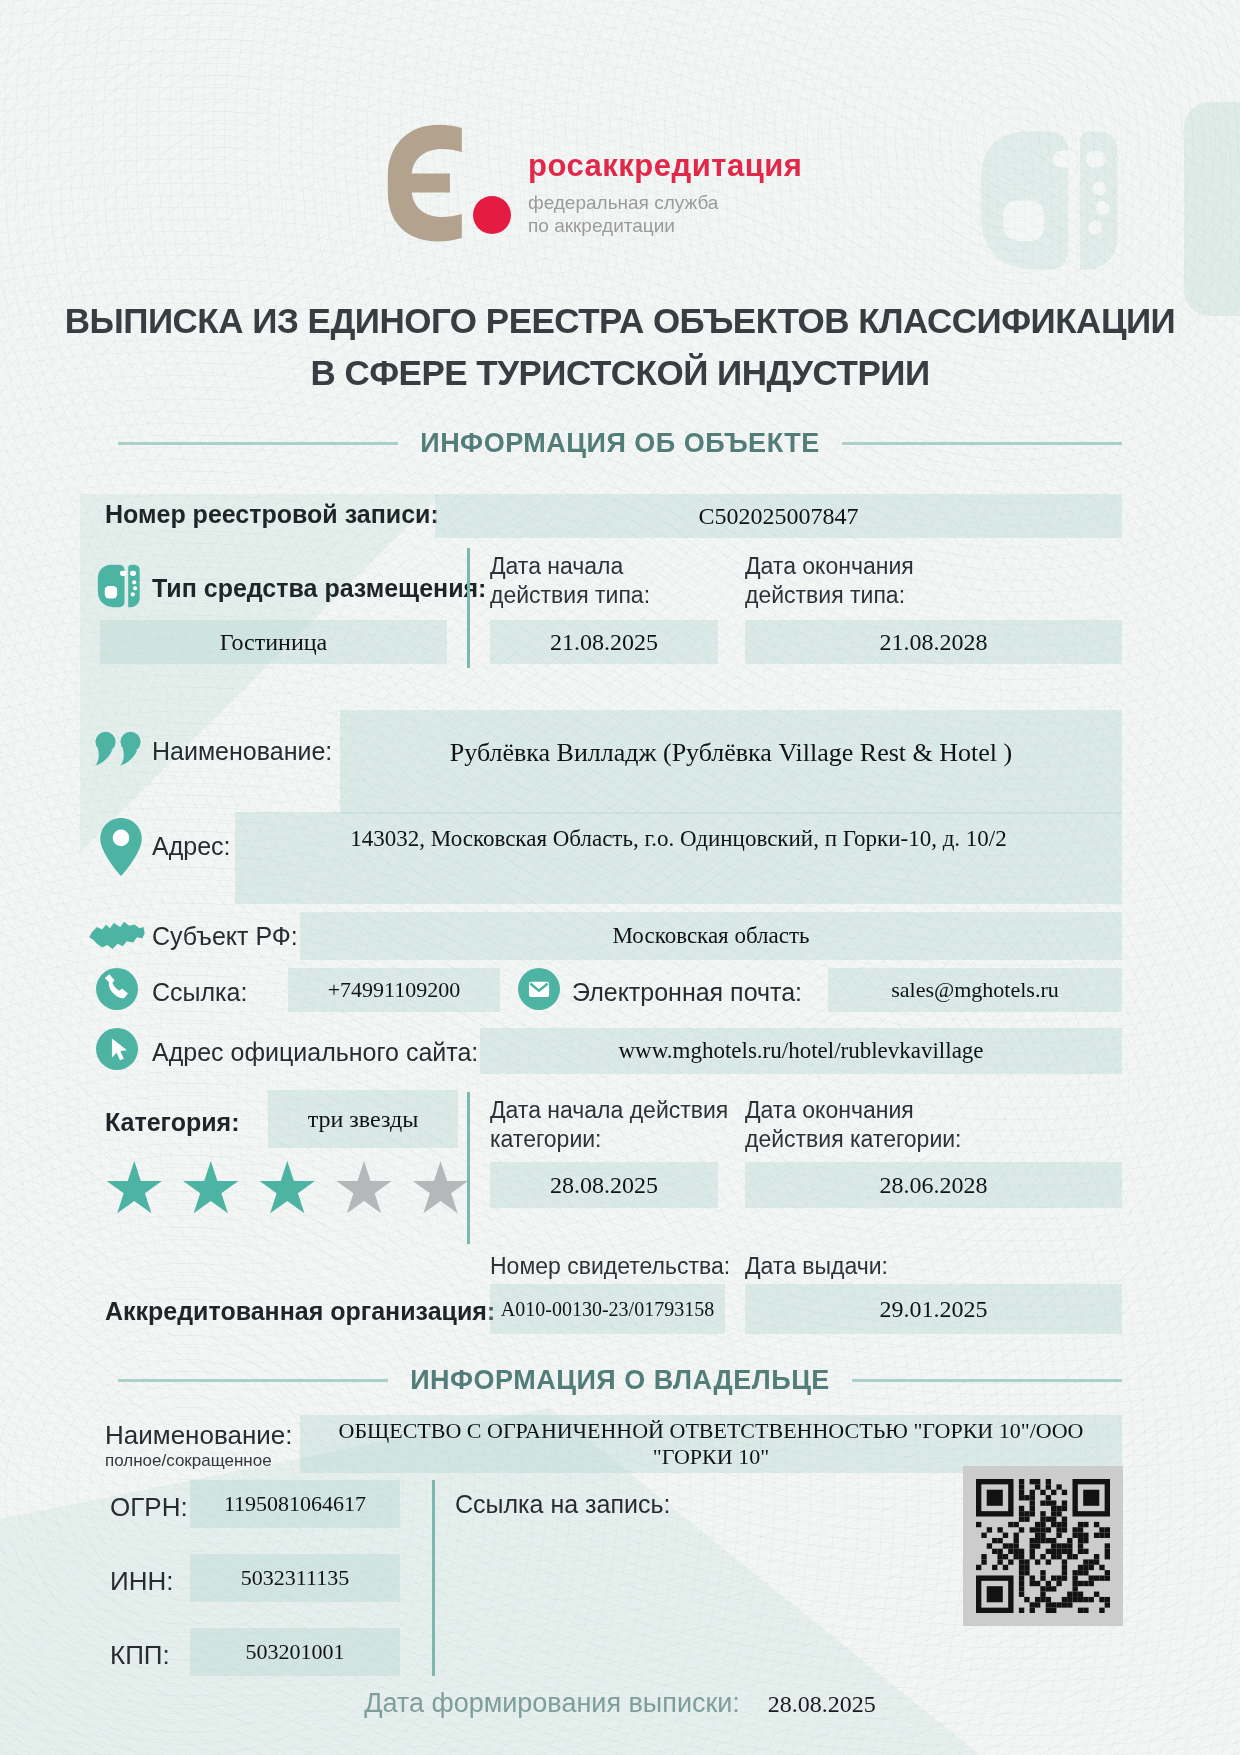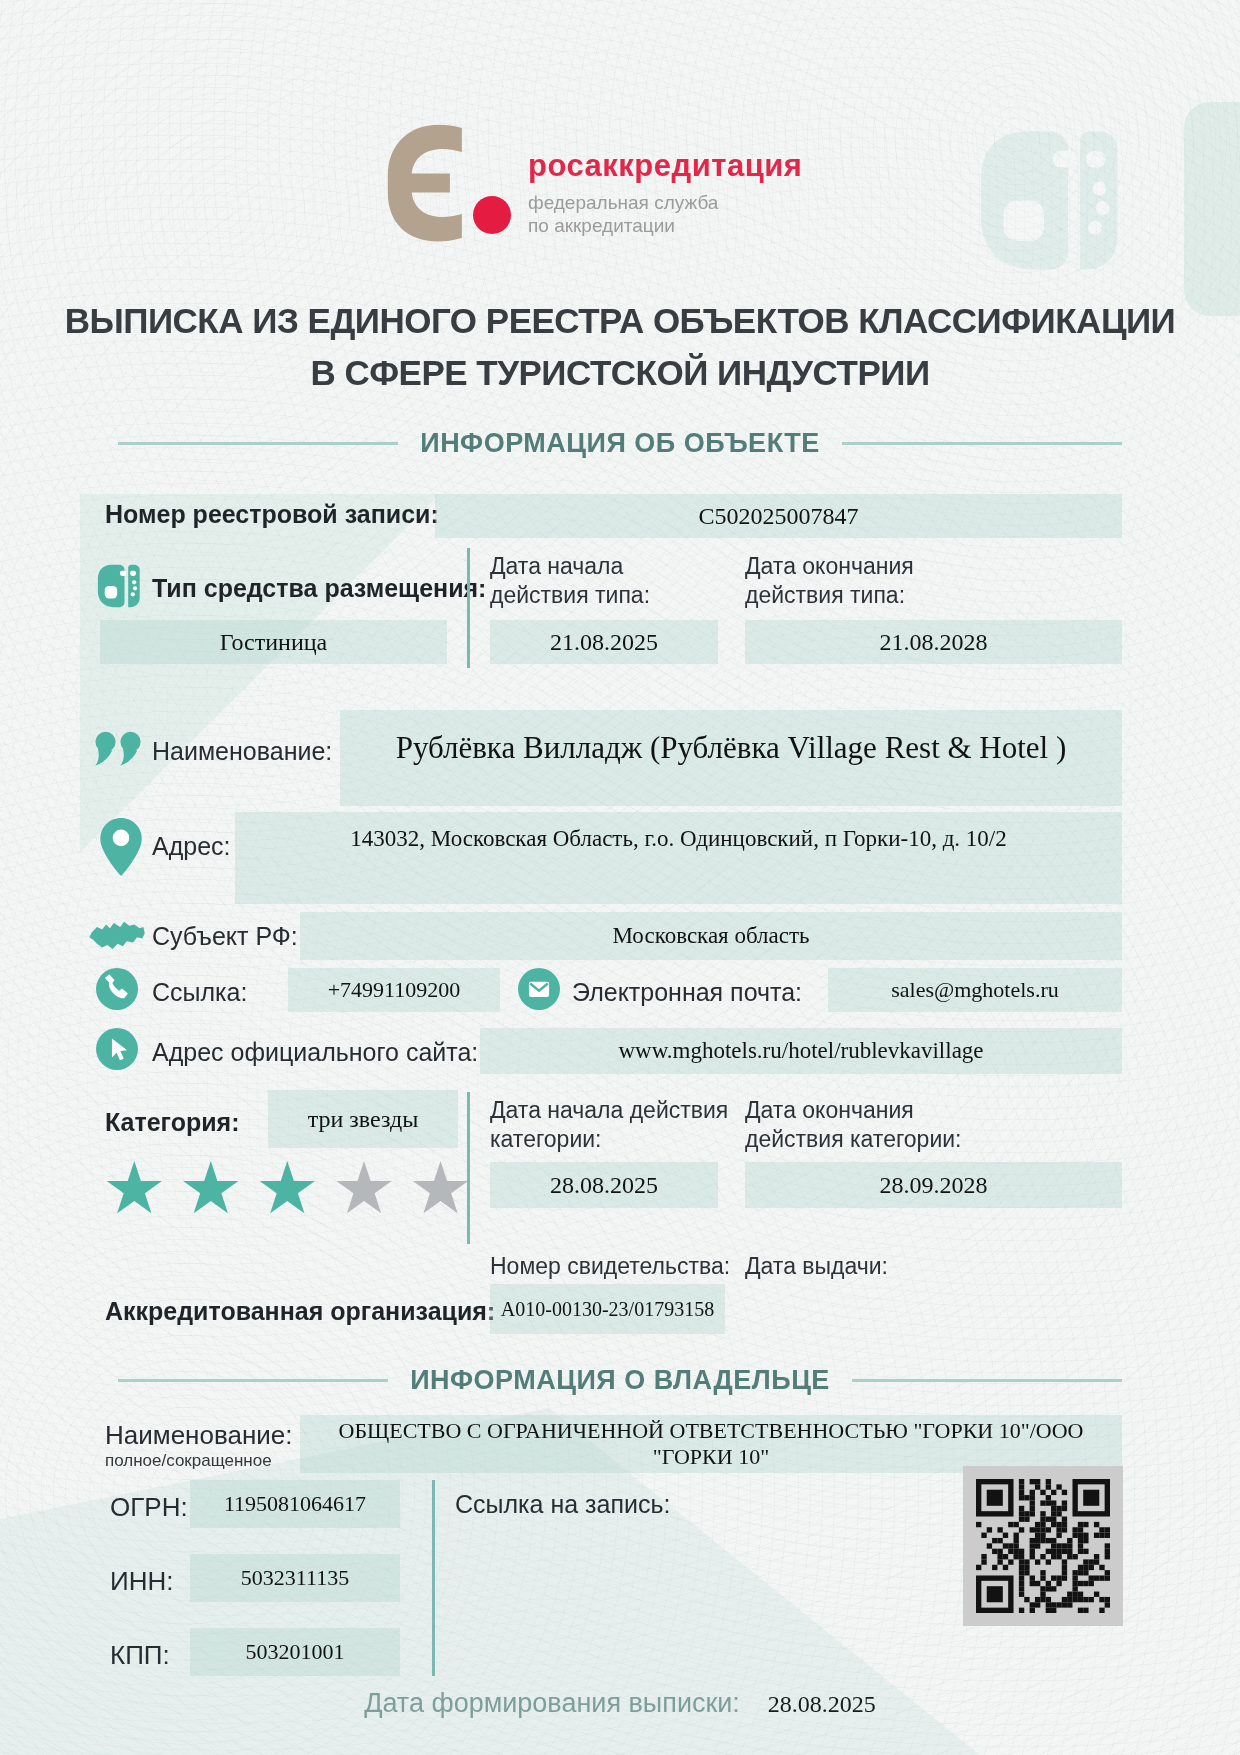--- a/index.html
+++ b/index.html
@@ -141,21 +141,21 @@
   <div class="abs lb sm" style="left:490px;top:552px;width:225px">Дата начала действия типа:</div>
   <div class="abs lb sm" style="left:745px;top:552px;width:250px">Дата окончания действия типа:</div>
   <div class="vbox" style="left:100px;top:620px;width:347px;height:44px;font-size:24px">Гостиница</div>
   <div class="vbox" style="left:490px;top:620px;width:228px;height:44px;font-size:24px">21.08.2025</div>
   <div class="vbox" style="left:745px;top:620px;width:377px;height:44px;font-size:24px">21.08.2028</div>
 
   <svg class="abs ic" style="left:94px;top:730px;width:50px;height:40px">
       <use href="#s-quote"></use>
     </svg>
   <div class="abs lb" style="left:152px;top:737px">Наименование:</div>
-  <div class="vbox topal" style="left:340px;top:710px;width:782px;height:88px;font-size:31px;padding-top:8px">
+  <div class="vbox topal" style="left:340px;top:710px;width:782px;height:88px;font-size:26px;padding-top:16px">
     <span style="margin-top:12px">Рублёвка Вилладж  (Рублёвка Village Rest &amp; Hotel )</span>
   </div>
 
   <svg class="abs ic" style="left:100px;top:818px;width:42px;height:58px">
       <use href="#s-pin"></use>
     </svg>
   <div class="abs lb" style="left:152px;top:832px">Адрес:</div>
   <div class="vbox topal" style="left:235px;top:812px;width:887px;height:92px">
     <span style="margin-top:14px;font-size:23px">143032, Московская Область, г.о. Одинцовский, п Горки-10, д. 10/2</span>
   </div>
@@ -183,26 +183,27 @@
   <div class="abs lb" style="left:152px;top:1038px">Адрес официального сайта:</div>
   <div class="vbox" style="left:480px;top:1028px;width:642px;height:46px;font-size:23px">www.mghotels.ru/hotel/rublevkavillage</div>
 
   <div class="abs lb b" style="left:105px;top:1108px">Категория:</div>
   <div class="vbox" style="left:268px;top:1090px;width:190px;height:58px;font-size:24px">три звезды</div>
   <div class="abs stars" style="left:102px;top:1146px"><span class="f">★</span><span class="f">★</span><span class="f">★</span><span>★</span><span>★</span></div>
   <div class="vdiv" style="left:467px;top:1092px;height:152px"></div>
   <div class="abs lb sm" style="left:490px;top:1096px;width:240px">Дата начала действия категории:</div>
   <div class="abs lb sm" style="left:745px;top:1096px;width:255px">Дата окончания действия категории:</div>
   <div class="vbox" style="left:490px;top:1162px;width:228px;height:46px;font-size:24px">28.08.2025</div>
-  <div class="vbox" style="left:745px;top:1162px;width:377px;height:46px;font-size:24px">28.09.2028</div>
+  <div class="vbox" style="left:745px;top:1162px;width:377px;height:46px;font-size:24px">28.06.2028</div>
 
   <div class="abs lb sm" style="left:490px;top:1252px">Номер свидетельства:</div>
   <div class="abs lb sm" style="left:745px;top:1252px">Дата выдачи:</div>
   <div class="abs lb b" style="left:105px;top:1297px">Аккредитованная организация:</div>
   <div class="vbox" style="left:490px;top:1284px;width:235px;height:50px;font-size:20px">A010-00130-23/01793158</div>
+  <div class="vbox" style="left:745px;top:1284px;width:377px;height:50px;font-size:24px">29.01.2025</div>
 
   <div class="abs sec" style="top:1365px">
     <div class="ln"></div>
     <div class="tx">ИНФОРМАЦИЯ О ВЛАДЕЛЬЦЕ</div>
     <div class="ln"></div>
   </div>
 
   <div class="abs" style="left:105px;top:1420px">
     <div class="lb" style="font-size:26px">Наименование:</div>
     <div class="sub">полное/сокращенное</div>

